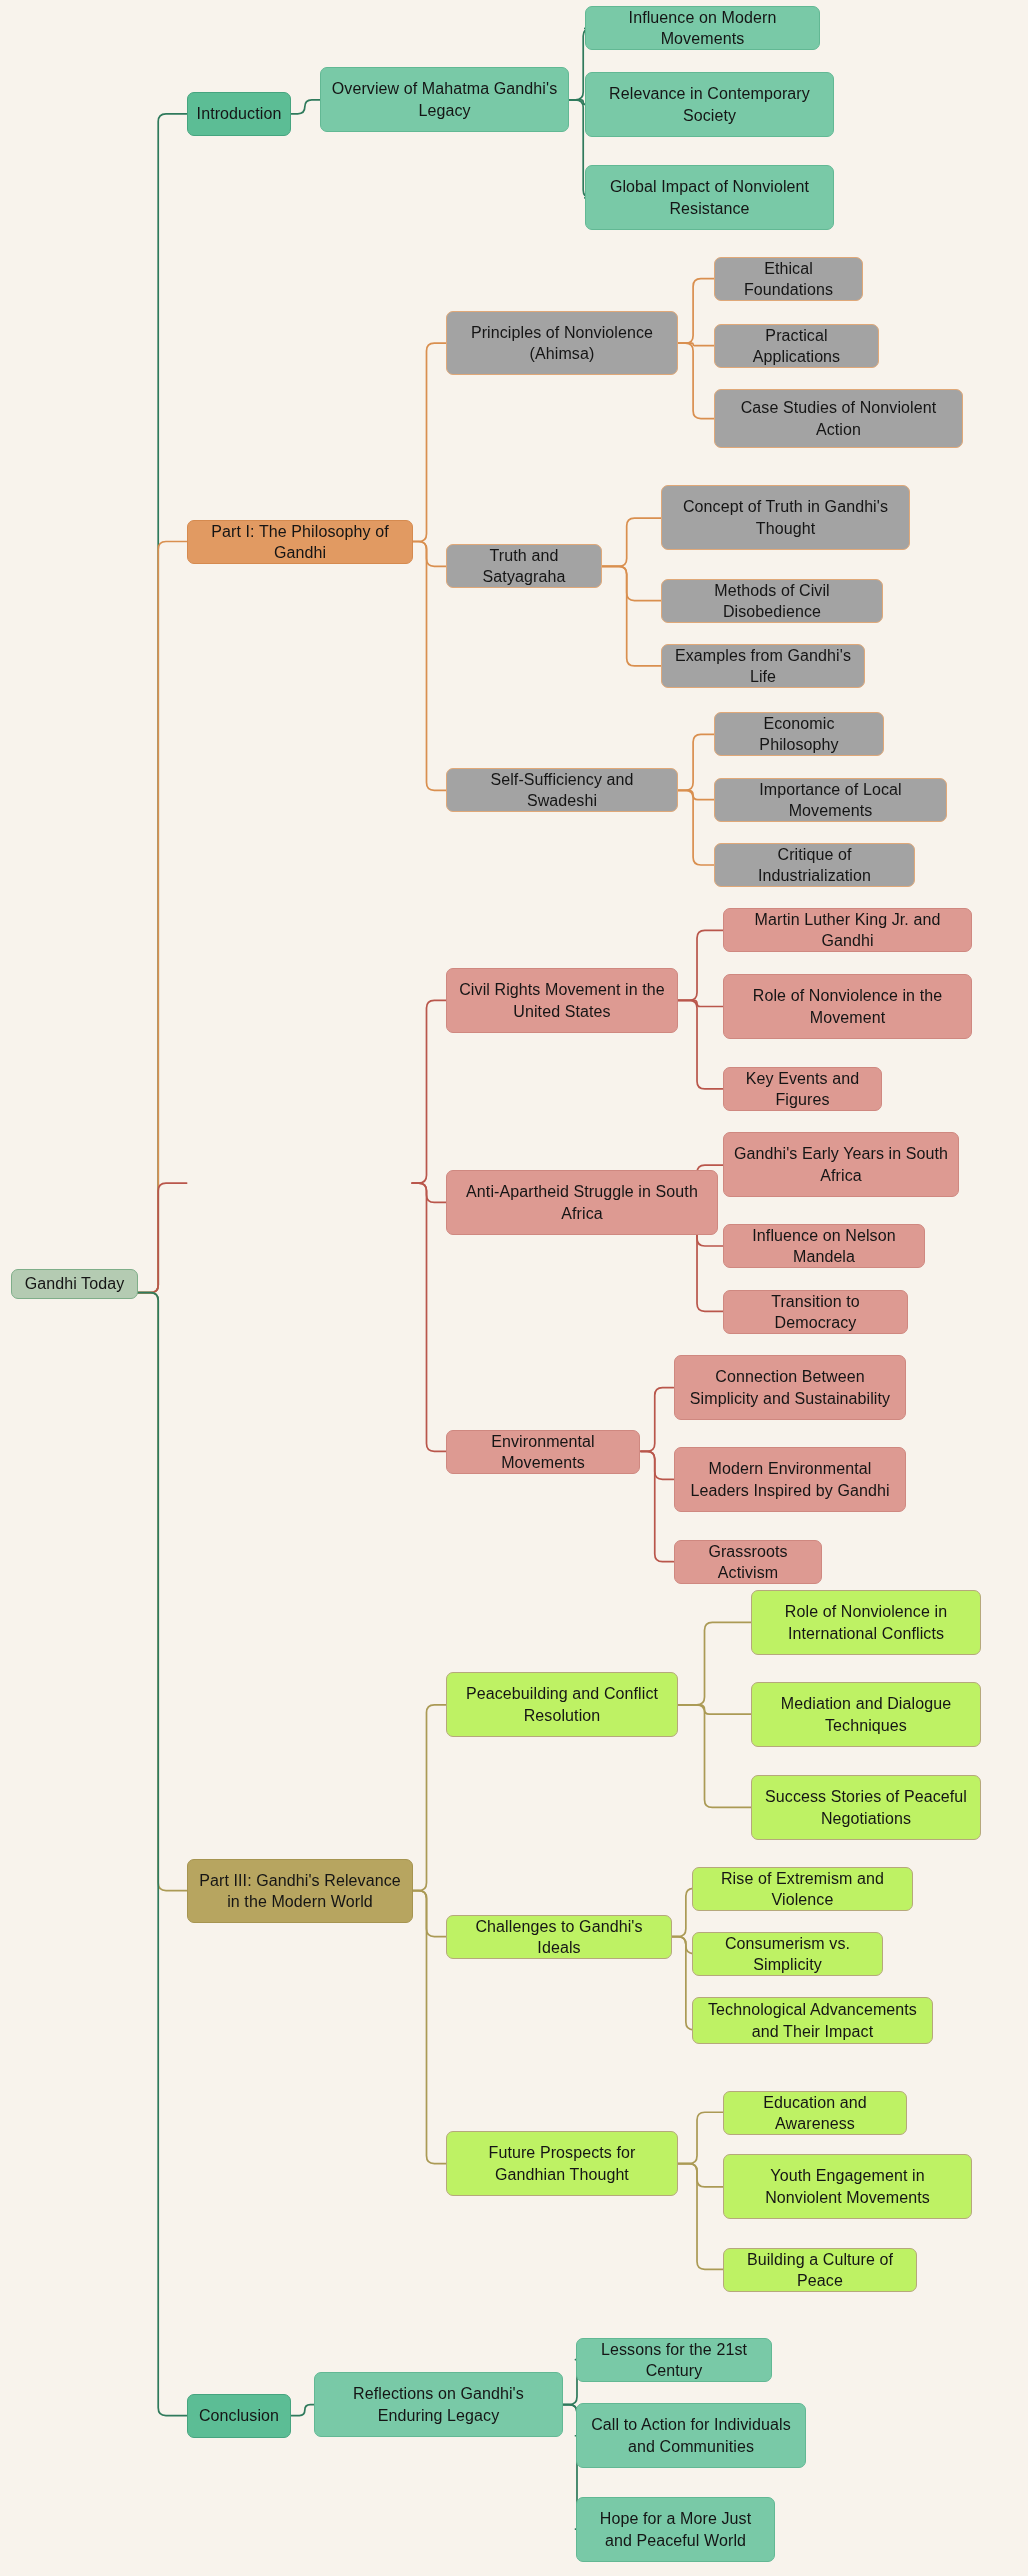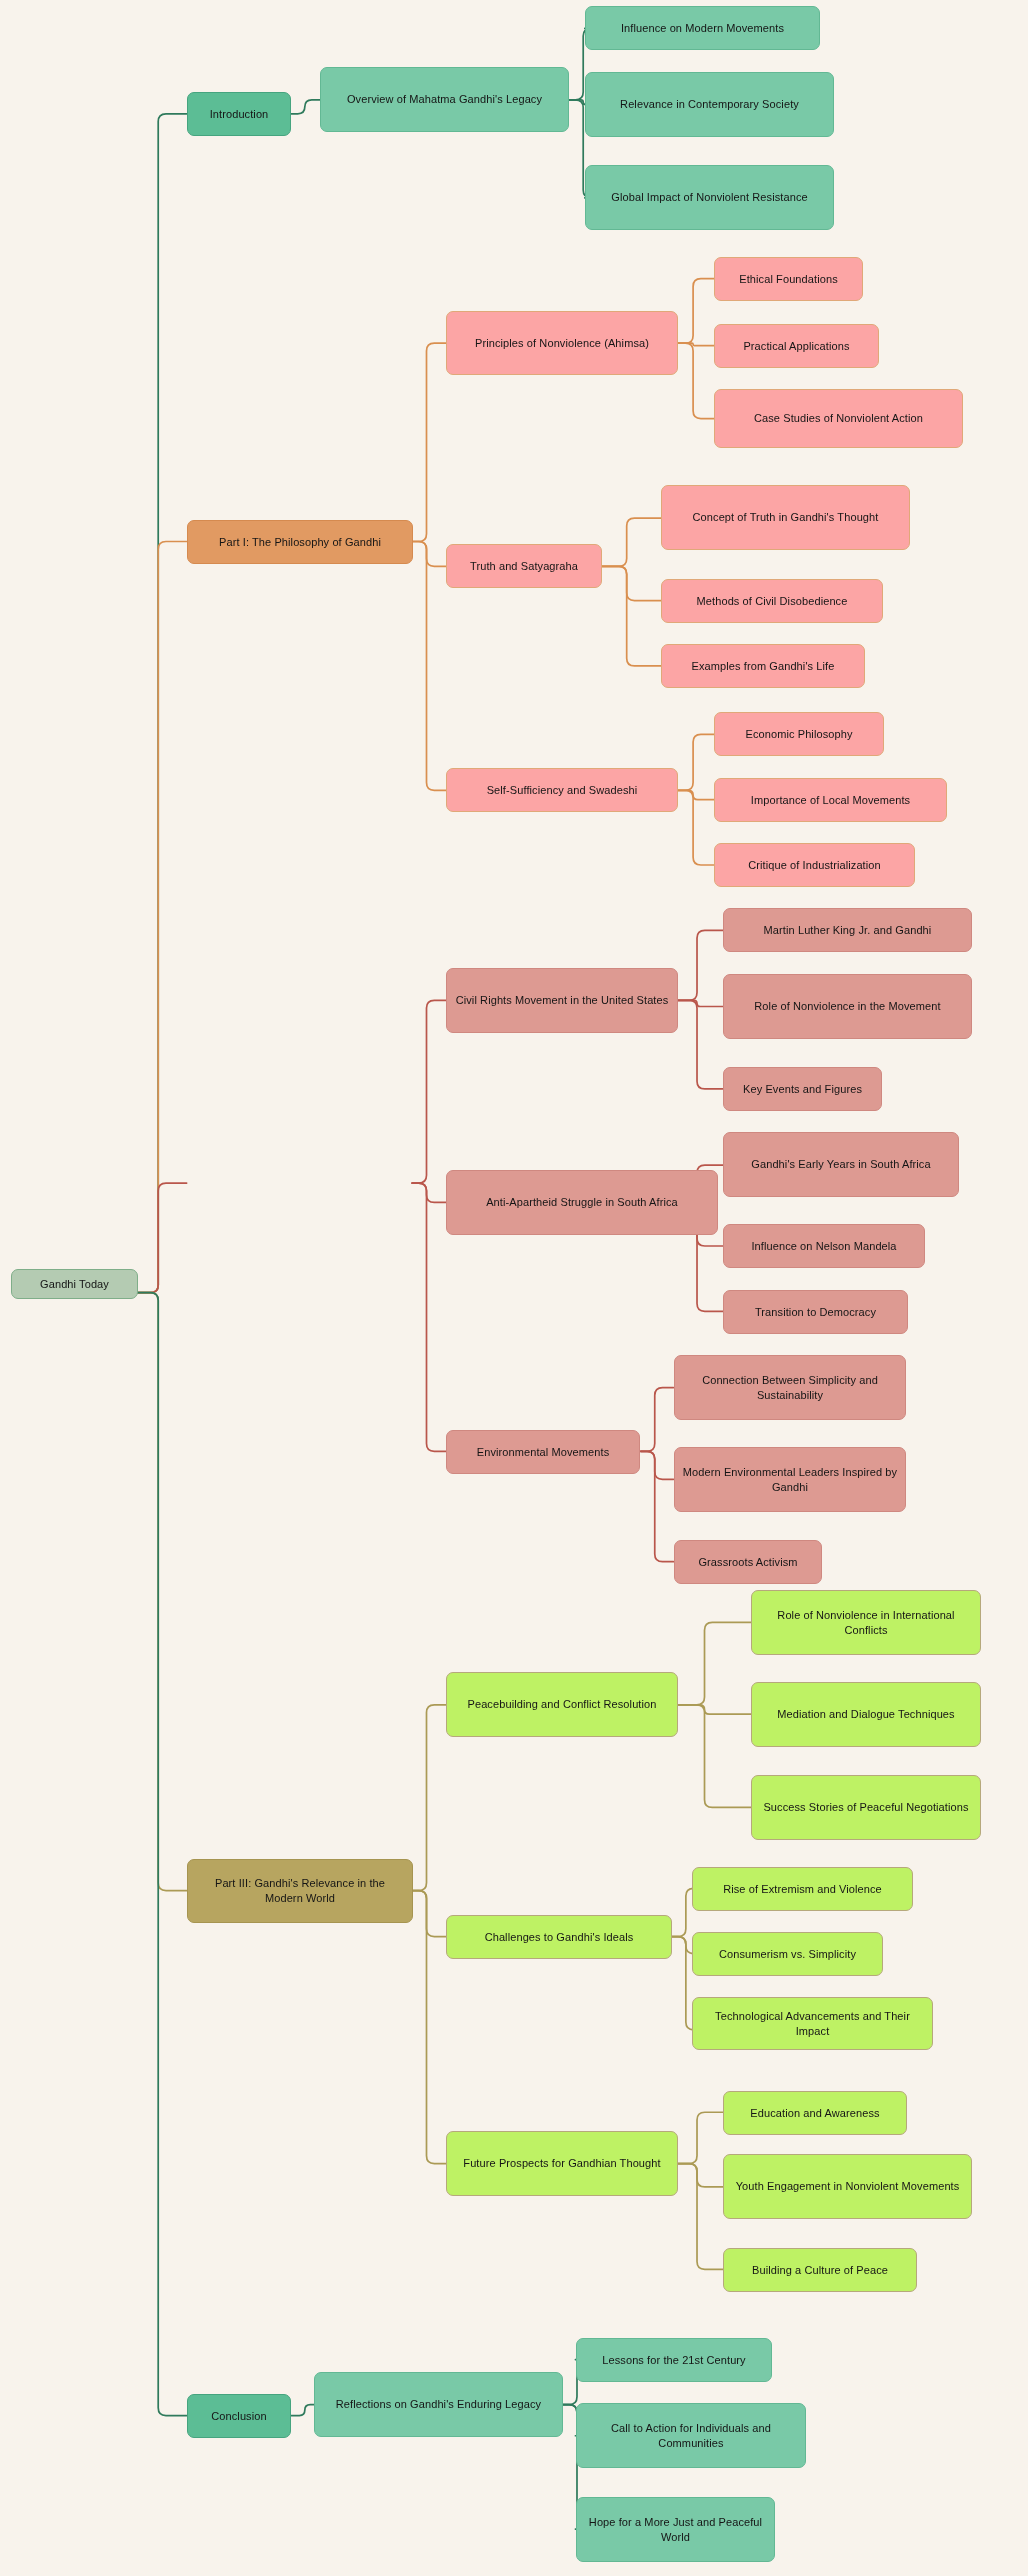--- a/index.html
+++ b/index.html
@@ -27,31 +27,31 @@
     box-sizing:border-box;
     display:flex;
     align-items:center;
     justify-content:center;
     text-align:center;
     border-radius:7px;
     padding:3.1px 7.8px;
     line-height:1.32;
     color:#151515;
     letter-spacing:0.1px;
-    font-size:11px;
+    font-size:16px;
     z-index:2;
   }
   .node span{display:block;width:100%;}
 
   
   .n-root    {background:#b4cbb2; border:1.2px solid #7fae89;}
   .n-greenL1 {background:#5cbd95; border:1.2px solid #46a47f;}
   .n-green   {background:#79c9a7; border:1.2px solid #62b894;}
   .n-orangeL1{background:#e19a62; border:1.2px solid #d58a4f;}
-  .n-orange  {background:#fca5a5; border:1.2px solid #e0a878;}
+  .n-orange  {background:#a3a3a3; border:1.2px solid #e0a878;}
   .n-redL1   {background:#cb6a5f; border:1.2px solid #bb594e; color:#ffffff;}
   .n-red     {background:#dd9a92; border:1.2px solid #cf8880;}
   .n-khakiL1 {background:#b7a560; border:1.2px solid #a69450;}
   .n-khaki   {background:#bef264; border:1.2px solid #b6a87c;}
 </style>
 </head>
 <body>
 
 <div id="mindmap-root">
   <svg id="edge-layer" viewBox="0 0 1322 3312" xmlns="http://www.w3.org/2000/svg">
@@ -215,21 +215,21 @@
     </div>
     <div class="node n-khaki" style="left: 446px; top: 1915px; width: 226px; height: 44px;">
       <span>Challenges to Gandhi's Ideals</span>
     </div>
     <div class="node n-khaki" style="left: 692px; top: 1867px; width: 221px; height: 44px;">
       <span>Rise of Extremism and Violence</span>
     </div>
     <div class="node n-khaki" style="left: 692px; top: 1932px; width: 191px; height: 44px;">
       <span>Consumerism vs. Simplicity</span>
     </div>
-    <div class="node n-khaki" style="left: 692px; top: 1997px; width: 241px; height: 53px;">
+    <div class="node n-khaki" style="left: 692px; top: 1997px; width: 241px; height: 47px;">
       <span>Technological Advancements and Their Impact</span>
     </div>
     <div class="node n-khaki" style="left: 446px; top: 2131px; width: 232px; height: 65px;">
       <span>Future Prospects for Gandhian Thought</span>
     </div>
     <div class="node n-khaki" style="left: 723px; top: 2091px; width: 184px; height: 44px;">
       <span>Education and Awareness</span>
     </div>
     <div class="node n-khaki" style="left: 723px; top: 2154px; width: 249px; height: 65px;">
       <span>Youth Engagement in Nonviolent Movements</span>

